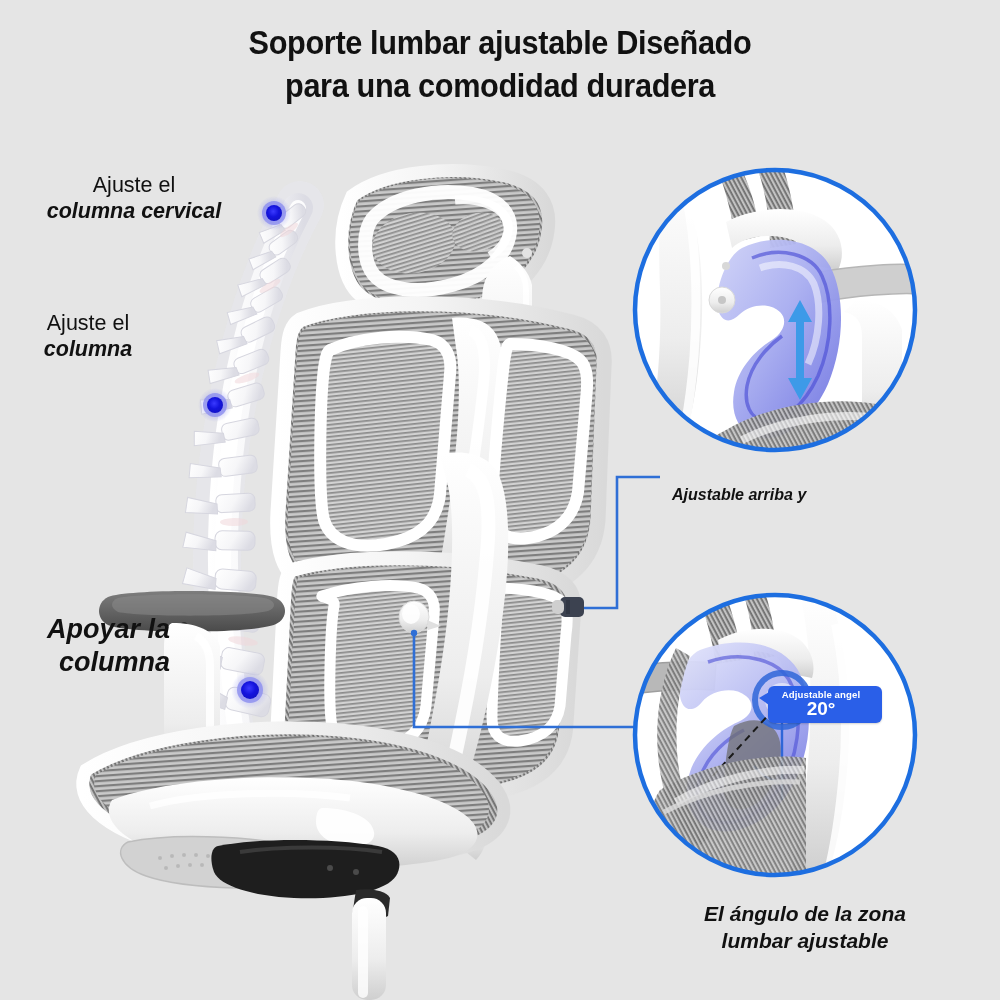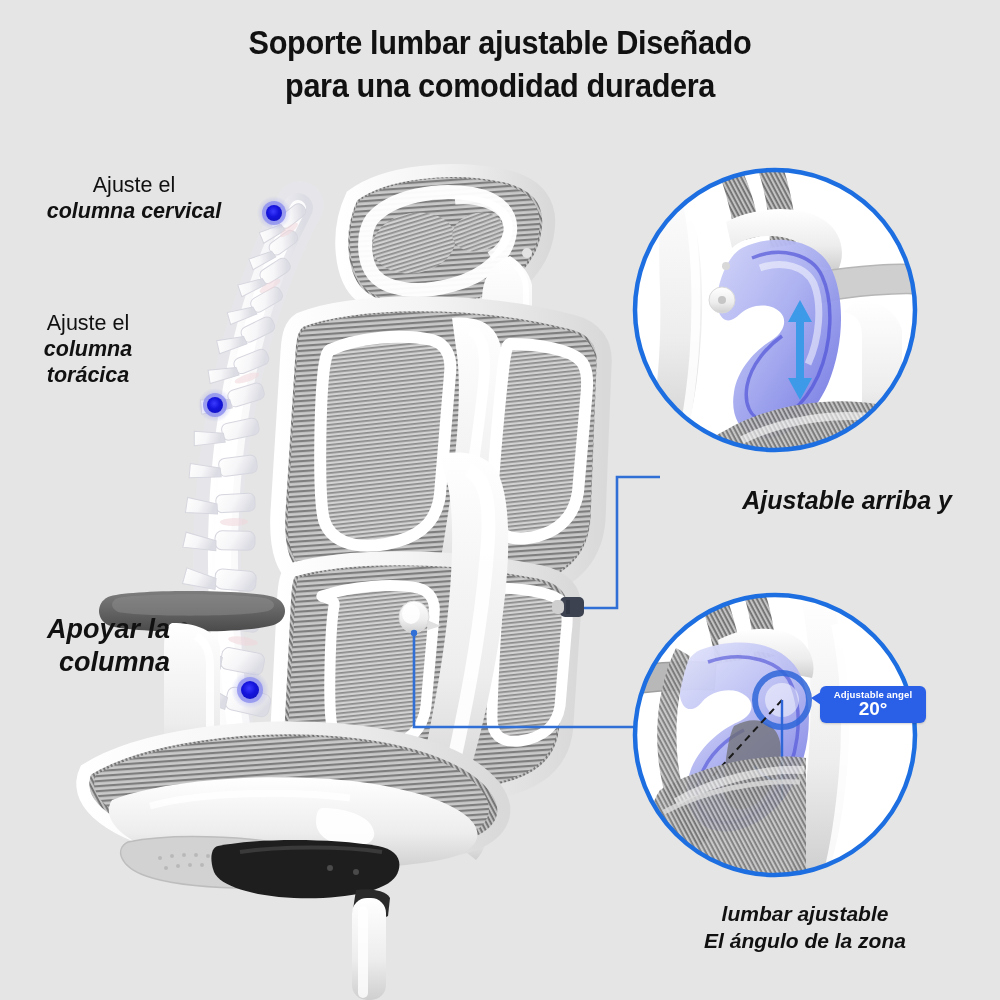--- a/index.html
+++ b/index.html
@@ -22,31 +22,31 @@
   .title .l2{display:block;}
 
   
   .callout{position:absolute;line-height:1.22;color:#111;}
   .callout .thin{font-weight:normal;display:block;}
   .callout .fat{font-weight:bold;display:block;font-style:italic;}
 
   #cal-cervical{left:8px;top:172px;width:252px;text-align:center;font-size:21.5px;}
   #cal-toracica{left:8px;top:310px;width:160px;text-align:center;font-size:21.5px;}
   #cal-lumbar{left:10px;top:613px;width:160px;text-align:right;font-size:27px;font-weight:bold;}
-  #cal-updown{left:672px;top:484px;width:280px;text-align:right;font-size:25px;font-weight:bold;line-height:1.32;}
+  #cal-updown{left:672px;top:484px;width:280px;text-align:left;font-size:16px;font-weight:bold;line-height:1.32;}
   #cal-angle{left:640px;top:900px;width:330px;text-align:center;font-size:21px;font-weight:bold;line-height:1.30;}
 
   
   svg.art{position:absolute;left:0;top:0;width:1000px;height:1000px;}
 
   
   .badge{
-    position:absolute;left:820px;top:686px;width:98px;
+    position:absolute;left:768px;top:686px;width:98px;
     background:#2a5fe8;border-radius:6px;
-    padding:3px 4px 4px 4px;color:#fff;text-align:center;
+    padding:3px 12px 4px 4px;color:#fff;text-align:center;
     box-shadow:0 1px 2px rgba(0,0,0,.18);
   }
   .badge .b1{font-size:9.6px;font-weight:bold;letter-spacing:.1px;line-height:1.15;white-space:nowrap;}
   .badge .b2{font-size:19px;font-weight:bold;line-height:1.05;margin-top:-1px;}
   .badge:before{
     content:"";position:absolute;left:-9px;top:6px;
     border-top:6px solid transparent;border-bottom:7px solid transparent;
     border-right:10px solid #2a5fe8;
   }
 </style>
@@ -488,35 +488,34 @@
   </svg>
 
   <div class="callout" id="cal-cervical">
     <span class="thin">Ajuste el</span>
     <span class="fat">columna cervical</span>
   </div>
 
   <div class="callout" id="cal-toracica">
     <span class="thin">Ajuste el</span>
     <span class="fat">columna</span>
-    <span class="fat">torácica</span>
   </div>
 
   <div class="callout" id="cal-lumbar">
     <span class="fat">Apoyar la</span>
     <span class="fat">columna</span>
   </div>
 
   <div class="callout" id="cal-updown">
     <span class="fat">Ajustable arriba y</span>
   </div>
 
   <div class="callout" id="cal-angle">
+    <span class="fat">El ángulo de la zona</span>
     <span class="fat">lumbar ajustable</span>
-    <span class="fat">El ángulo de la zona</span>
   </div>
 
   <div class="badge">
     <div class="b1">Adjustable angel</div>
     <div class="b2">20°</div>
   </div>
 
 </div>
 
 </body></html>

